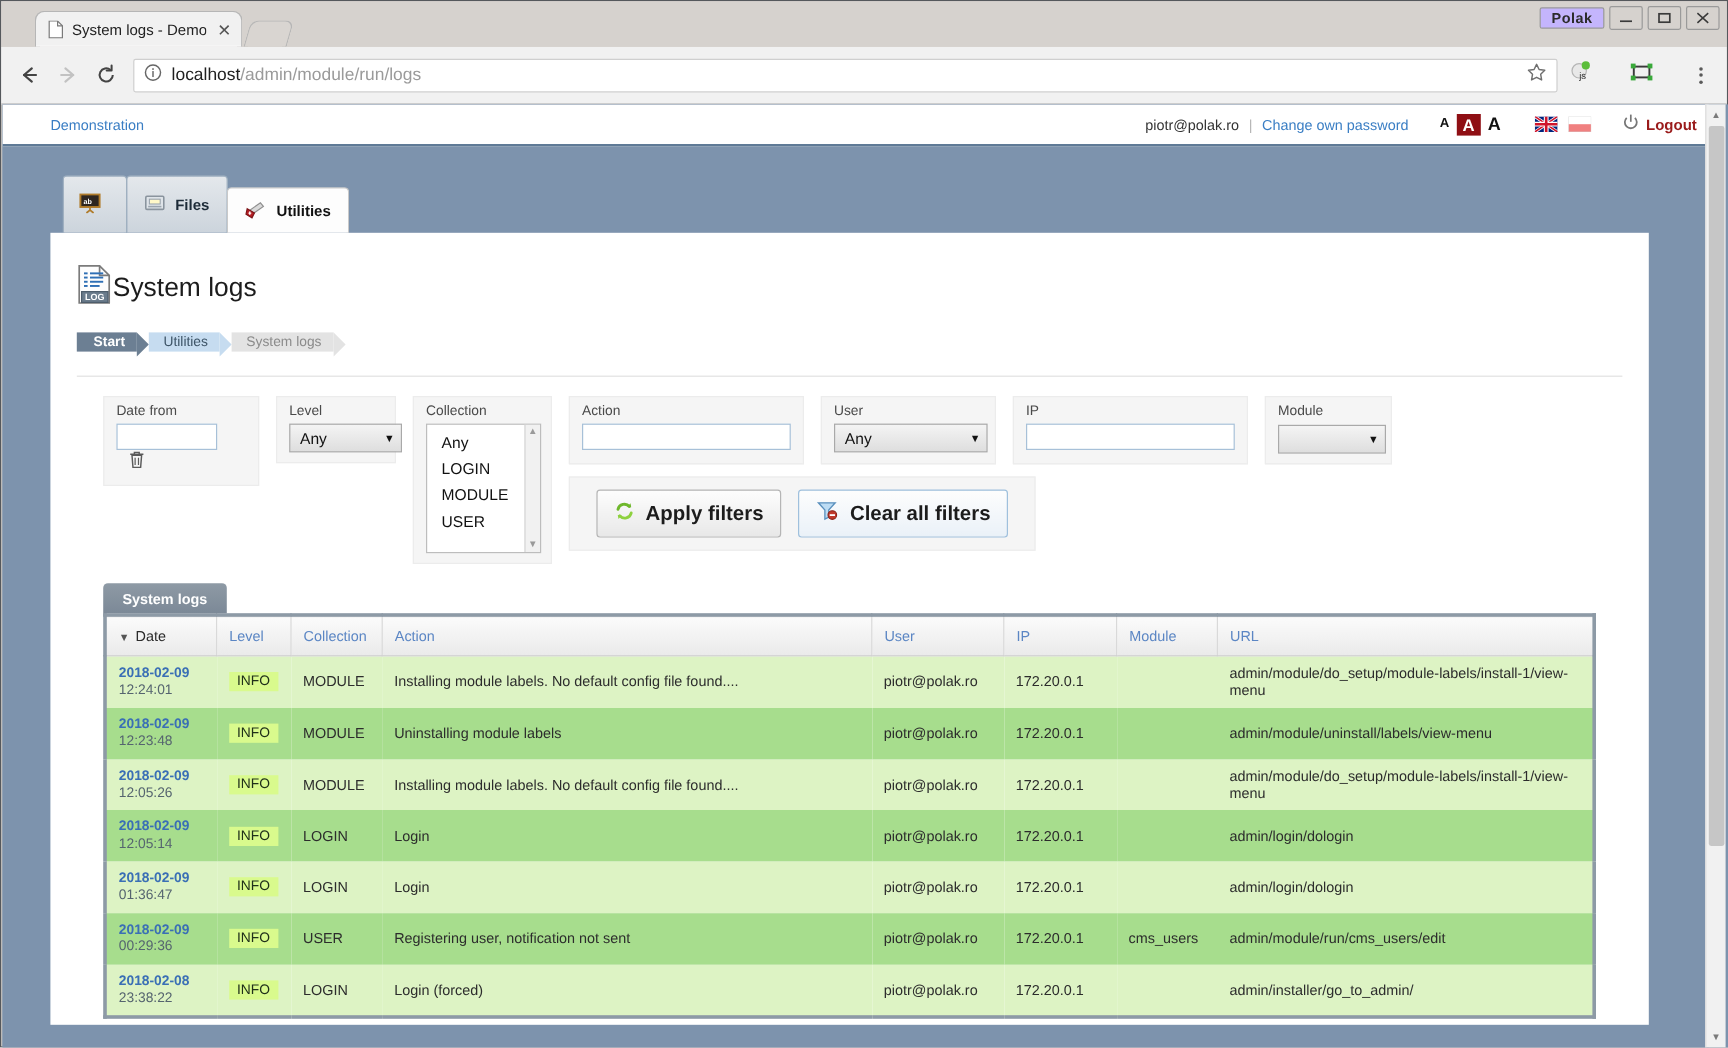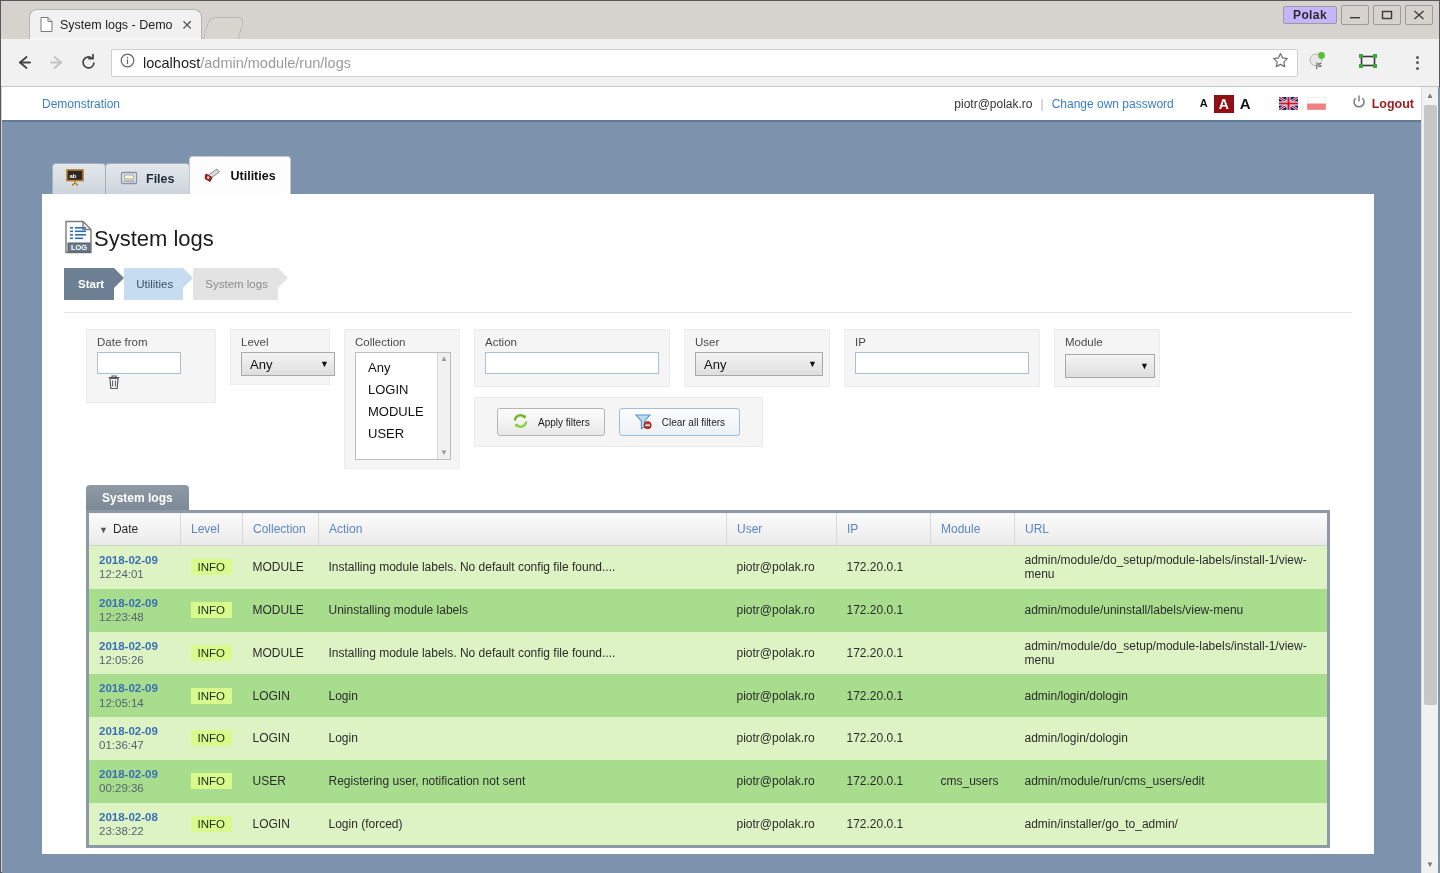--- a/index.html
+++ b/index.html
@@ -163,21 +163,21 @@
   .flag { width: 19px; height: 13px; display:block; }
   .logout { display:flex; align-items:center; gap:6px; margin-left: 26px; color:#9a1b1b; font-weight:bold; font-size:12.5px; text-decoration:none;}
 
   
   .apptabs {
     display: flex; align-items: flex-end;
     padding: 32px 0 0 50px;
     height: 72px;
   }
   .apptab {
-    height: 31px;
+    height: 48px;
     background: linear-gradient(#e4e8ec, #ccd4dc);
     border: 1px solid #9fb0c0;
     border-bottom: none;
     border-radius: 4px 4px 0 0;
     display: flex; align-items: center; gap: 8px;
     padding: 0 14px;
     font-size: 12.5px; font-weight: bold; color: #1d2b38;
     margin-right: -1px;
   }
   .apptab.active {
@@ -192,21 +192,21 @@
     margin: 0 50px 0 40px;
     background: #ffffff;
     min-height: 660px;
     padding: 26px 22px 0 22px;
   }
   .pagehead { display:flex; align-items:center; }
   .pagehead h1 { font-size: 22px; font-weight: normal; color: #1c1c1c; margin: 0; }
 
   .breadcrumb { display:flex; align-items:center; margin: 16px 0 0 0; height: 20px;}
   .crumb {
-    height: 32px;
+    height: 16px;
     display: flex; align-items: center;
     padding: 0 10px 0 12px;
     font-size: 11.5px;
     position: relative;
     margin-right: 10px;
   }
   .crumb::after {
     content: ""; position: absolute; right: -10px; top: 0;
     width: 0; height: 0;
     border-top: 10px solid transparent;
@@ -280,25 +280,25 @@
 
   .btnrow {
     background: #f5f5f5;
     border: 1px solid #ececec;
     padding: 10px 22px;
     display: inline-flex; gap: 14px;
     margin: 10px 0 0 0;
   }
   .gbtn {
     display:inline-flex; align-items:center; gap:9px;
-    height: 28px; padding: 0 14px;
+    height: 40px; padding: 0 14px;
     background: linear-gradient(#fdfdfd,#e8e8e8);
     border: 1px solid #b5b5b5;
     border-radius: 3px;
-    font-size: 10px; font-weight: normal; color: #1c1c1c;
+    font-size: 17px; font-weight: bold; color: #1c1c1c;
   }
   .gbtn.blue { border-color: #9fc0dd; background: linear-gradient(#fdfdfd,#eaf1f8); }
 
   
   .tablewrap { padding: 0 22px 0 22px; margin-top: 16px; }
   .tabtop { display:flex; }
   .tabtab {
     background: linear-gradient(#8e9aa5,#7c8997);
     color: #fff; font-size: 12px; font-weight: bold;
     padding: 6px 16px 5px 16px;

